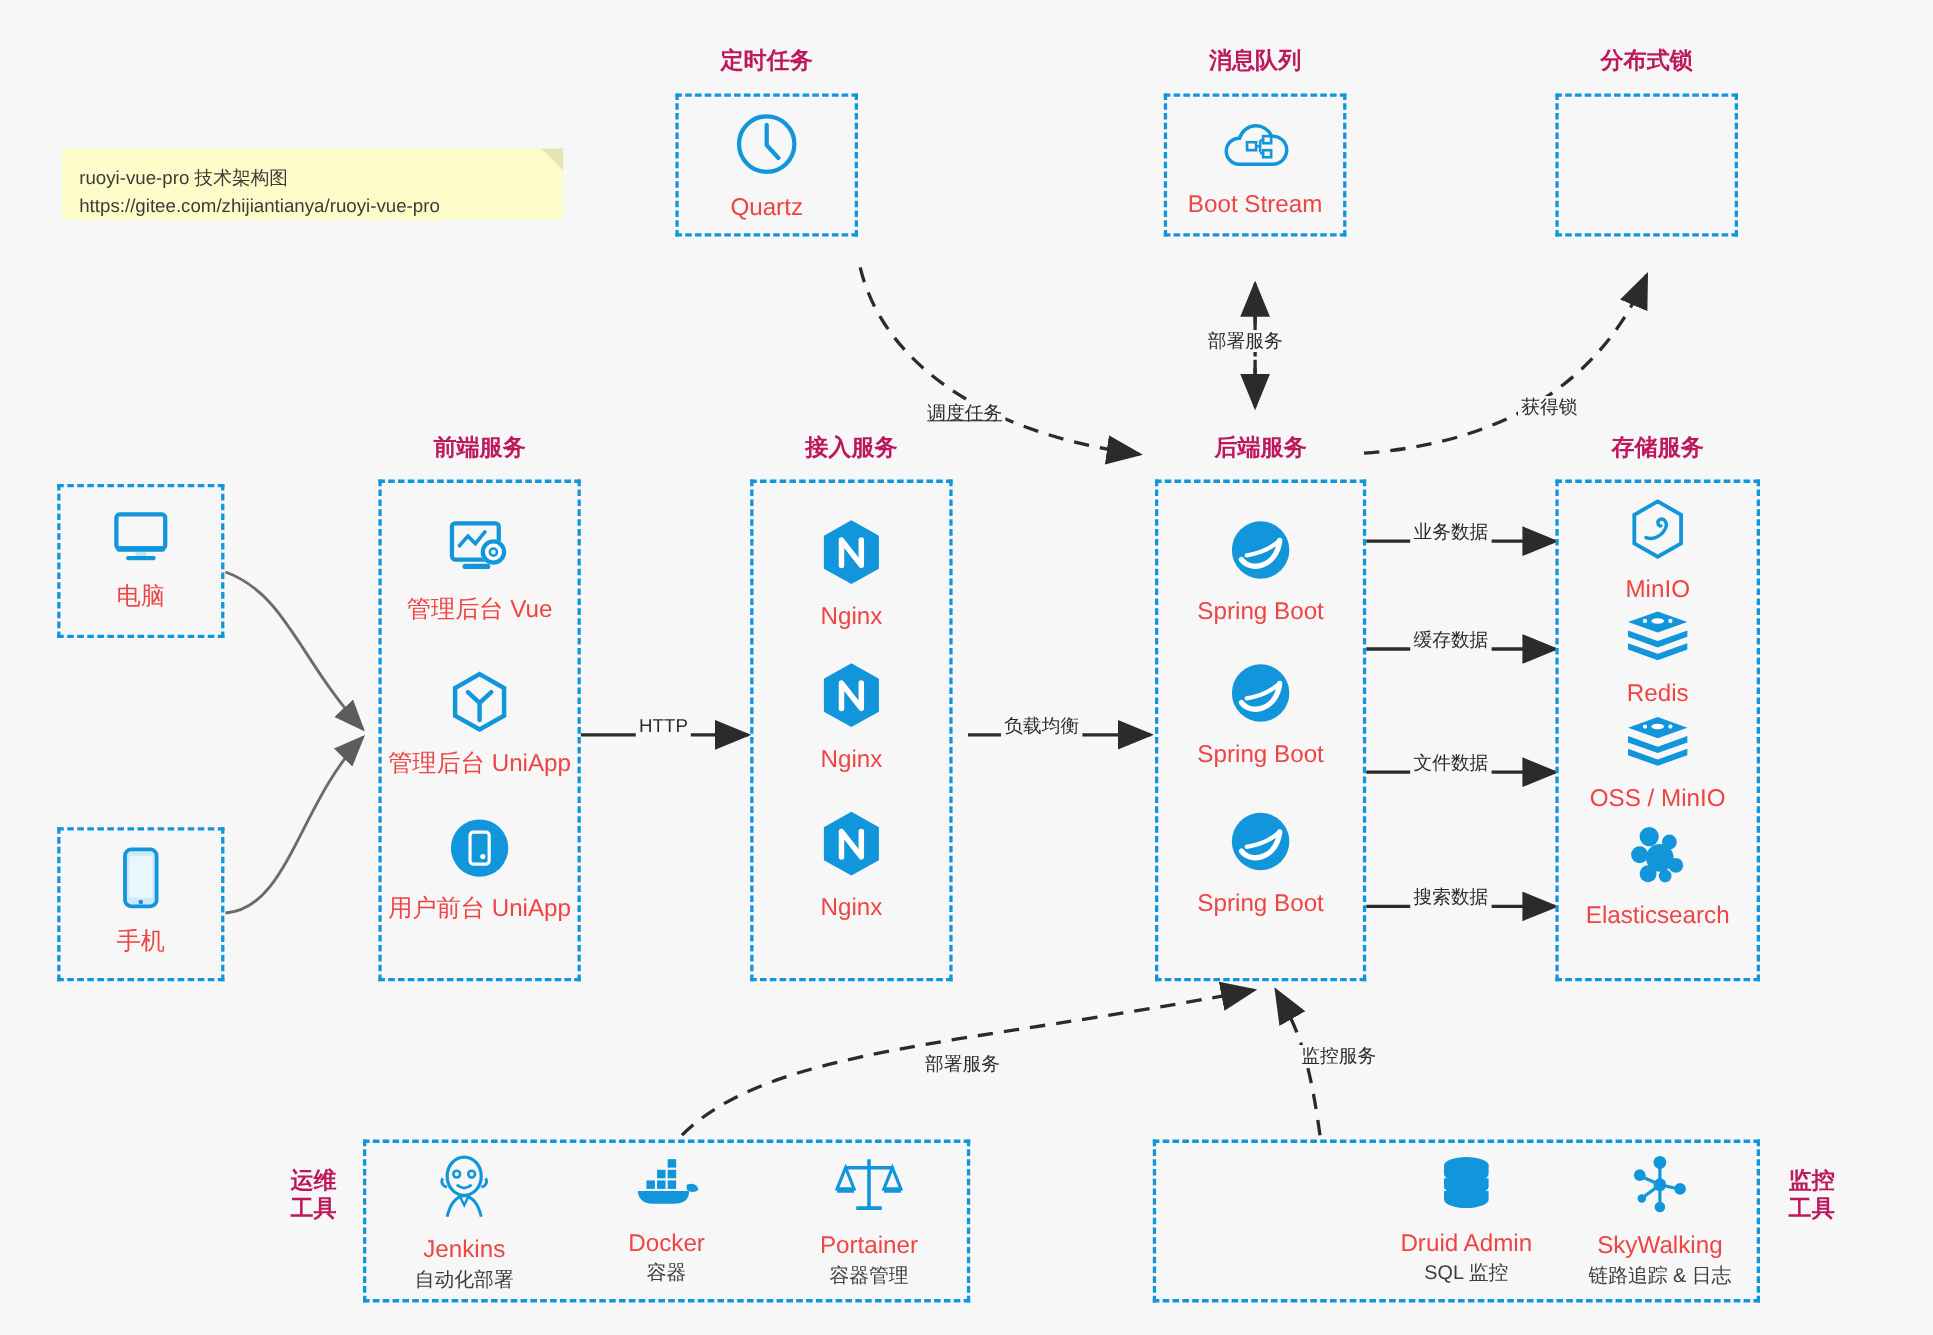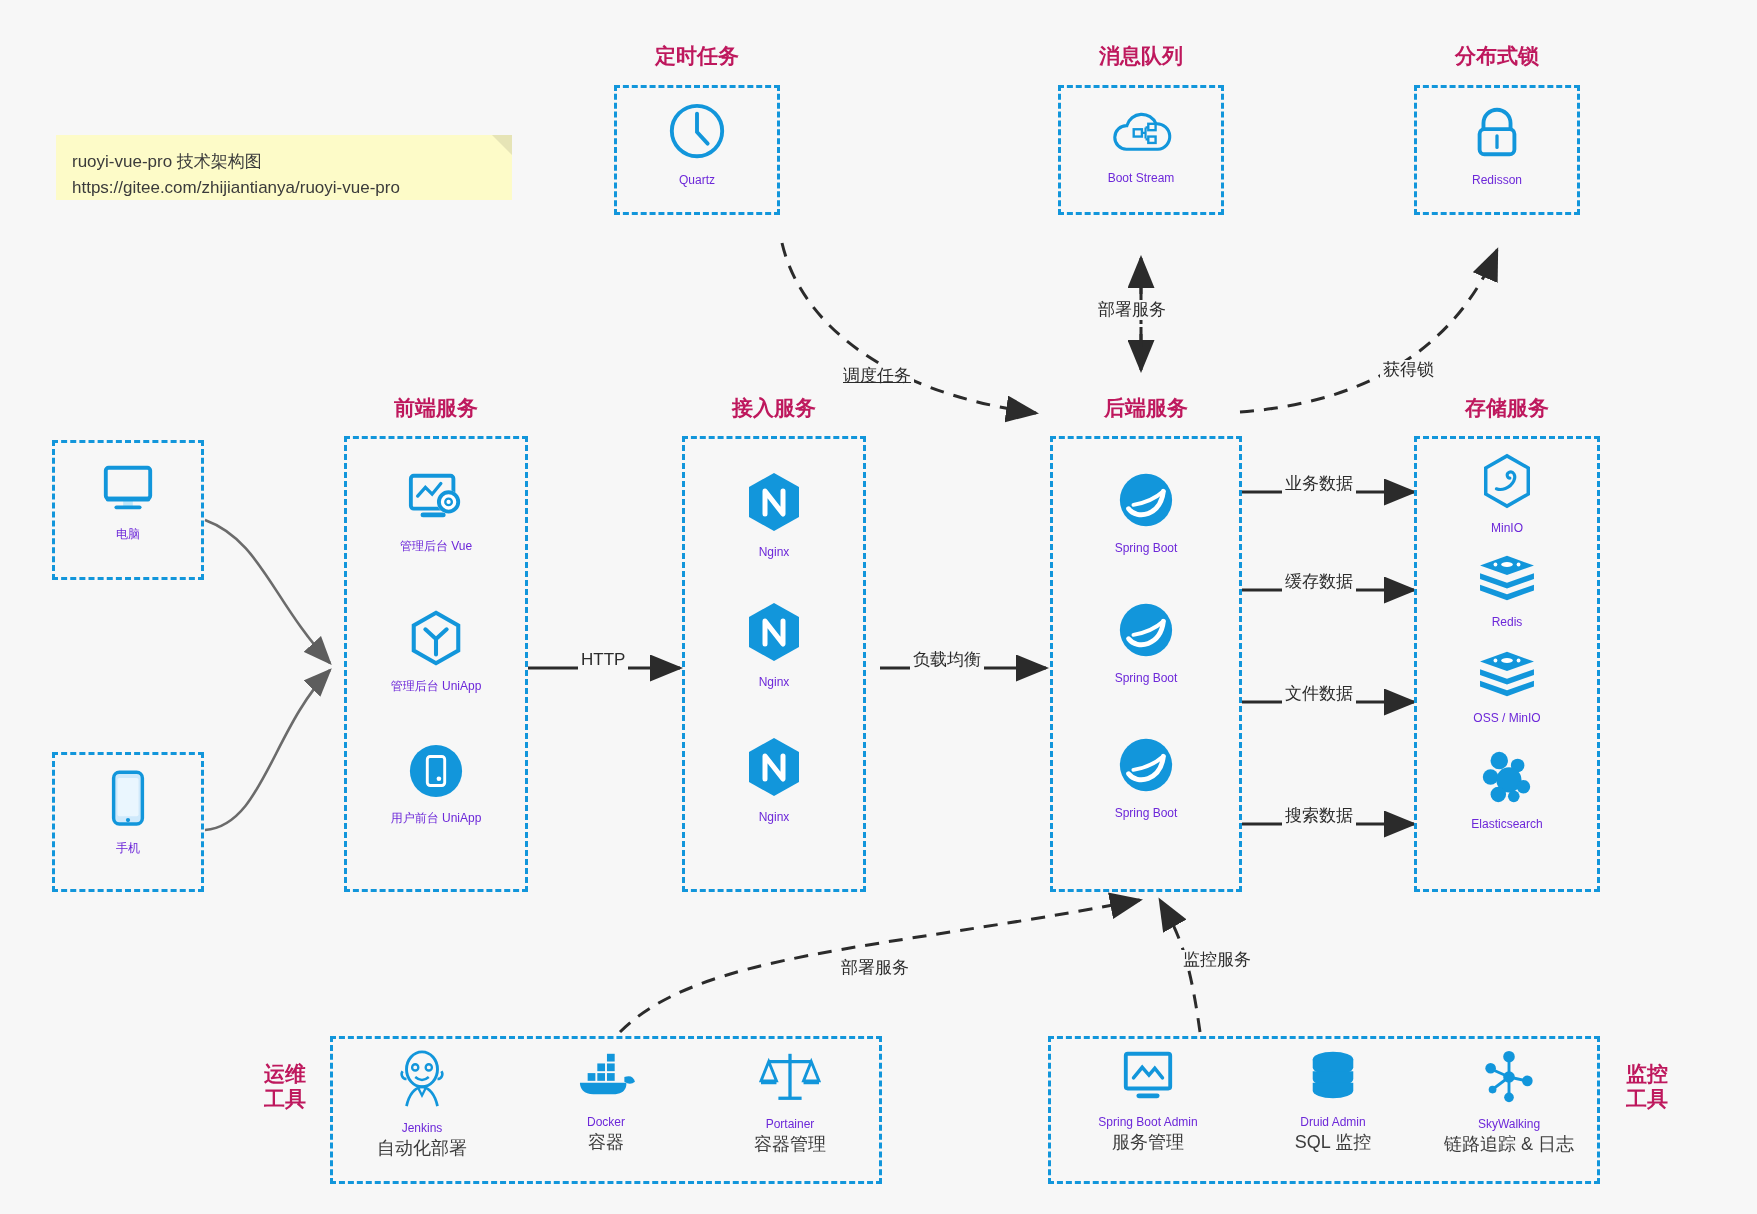--- a/index.html
+++ b/index.html
@@ -59,22 +59,22 @@
   
   .node {
     position: absolute;
     display: flex;
     flex-direction: column;
     align-items: center;
     justify-content: flex-start;
     white-space: nowrap;
   }
   .node .cap {
-    font-size: 12px;
-    color: #6d28d9;
+    font-size: 22px;
+    color: #ef4444;
     margin-top: 6px;
     text-align: right;
     line-height: 1.35;
   }
   .node .cap2 {
     font-size: 18px;
     color: #3c3c3c;
     text-align: center;
     line-height: 1.35;
   }
@@ -166,30 +166,20 @@
         <rect x="42" y="20" width="8" height="7" fill="none" stroke="#1296db" stroke-width="2.6"></rect>
         <rect x="42" y="34" width="8" height="7" fill="none" stroke="#1296db" stroke-width="2.6"></rect>
         <path d="M35 30 h4 M39 24 v12 M39 24 h3 M39 37 h3" stroke="#1296db" stroke-width="2.4" fill="none"></path>
       </svg>
     </span>
     <span class="cap">Boot Stream</span>
   </div>
 
   <div class="group-title" style="left:1414px; top:44px; width:166px;">分布式锁</div>
   <div class="group" style="left:1414px; top:85px; width:166px; height:130px;"></div>
-  <div class="node" style="left:1414px; top:102px; width:166px;">
-    <span class="icon">
-      <svg width="58" height="60" viewBox="0 0 60 62">
-        <path d="M16 28 v-6 a14 14 0 0 1 28 0 v6" fill="none" stroke="#1296db" stroke-width="4"></path>
-        <rect x="12" y="28" width="36" height="26" rx="5" fill="none" stroke="#1296db" stroke-width="4"></rect>
-        <line x1="30" y1="35" x2="30" y2="47" stroke="#1296db" stroke-width="3.4" stroke-linecap="round"></line>
-      </svg>
-    </span>
-    <span class="cap">Redisson</span>
-  </div>
 
   <div class="elabel" style="left:840px; top:366px;text-decoration:underline;">调度任务</div>
   <div class="elabel" style="left:1095px; top:300px;">部署服务</div>
   <div class="elabel" style="left:1380px; top:360px;">获得锁</div>
 
   <div class="group" style="left:52px; top:440px; width:152px; height:140px;"></div>
   <div class="node" style="left:52px; top:460px; width:152px;">
     <span class="icon">
       <svg width="62" height="56" viewBox="0 0 64 58">
         <rect x="9" y="8" width="46" height="32" rx="3" fill="none" stroke="#1296db" stroke-width="4"></rect>
@@ -438,31 +428,20 @@
     <span class="cap">Portainer</span>
     <span class="cap2">容器管理</span>
   </div>
 
   <div class="group" style="left:1048px; top:1036px; width:552px; height:148px;"></div>
   <div class="group-title" style="left:1616px; top:1062px; width:62px;">
     <div>监控</div>
     <div>工具</div>
   </div>
 
-  <div class="node" style="left:1048px; top:1048px; width:200px;">
-    <span class="icon">
-      <svg width="62" height="56" viewBox="0 0 64 58">
-        <rect x="9" y="6" width="46" height="36" rx="2" fill="none" stroke="#1296db" stroke-width="4"></rect>
-        <path d="M17 31 l9 -11 l7 8 l6 -7 l8 10" fill="none" stroke="#1296db" stroke-width="3.6" stroke-linecap="round"></path>
-        <rect x="20" y="47" width="24" height="5" rx="2.5" fill="#1296db"></rect>
-      </svg>
-    </span>
-    <span class="cap">Spring Boot Admin</span>
-    <span class="cap2">服务管理</span>
-  </div>
 
   <div class="node" style="left:1248px; top:1048px; width:170px;">
     <span class="icon">
       <svg width="56" height="56" viewBox="0 0 58 58">
         <ellipse cx="29" cy="12" rx="21" ry="8" fill="#1296db"></ellipse>
         <path d="M8 12 v8 a21 8 0 0 0 42 0 v-8" fill="#1296db"></path>
         <path d="M8 24 v8 a21 8 0 0 0 42 0 v-8" fill="#1296db"></path>
         <path d="M8 36 v8 a21 8 0 0 0 42 0 v-8" fill="#1296db"></path>
       </svg>
     </span>

